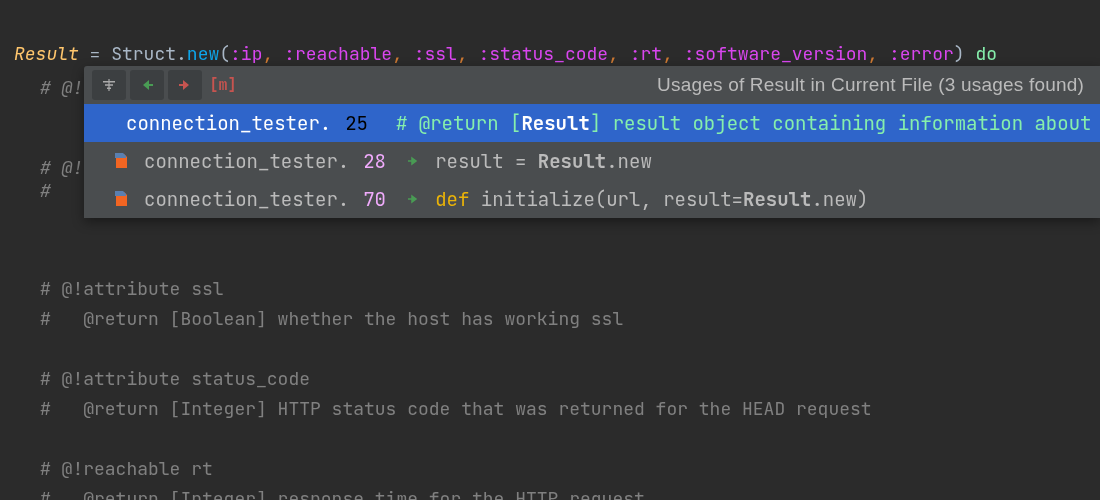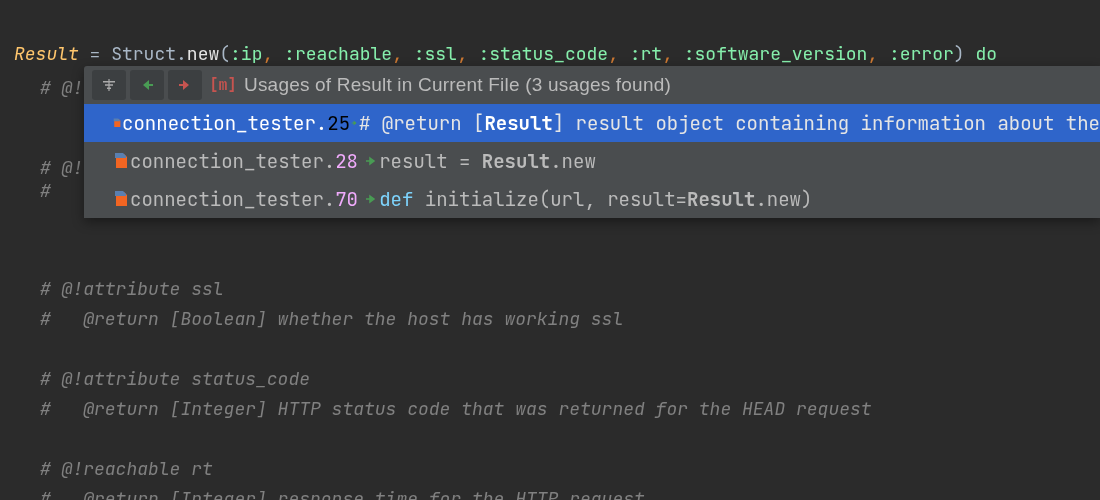--- a/index.html
+++ b/index.html
@@ -1,43 +1,43 @@
 <!DOCTYPE html>
 <html><head>
 <meta charset="utf-8">
 <style>
 html,body{margin:0;padding:0;background:#2b2b2b;font-family:"JetBrains Mono","Menlo","Consolas",monospace;font-size:18px;color:#a9b7c6;overflow:hidden;width:1100px;height:500px}
 .code-decl{position:absolute;left:14px;top:42px;font-style:italic}
 .kw-res{color:#ffc66d;font-style:italic}
 .eq{color:#a9b7c6;font-style:normal}
 .struct{color:#a9b7c6;font-style:normal}
-.method{color:#e5e5e5;font-style:normal}
-.sym{color:#86efac;font-style:normal}
+.method{color:#0ea5e9;font-style:normal}
+.sym{color:#d946ef;font-style:normal}
 .paren{color:#a9b7c6;font-style:normal}
 .comma{color:#cc7832;font-style:normal}
 .do{color:#86efac;font-style:normal}
-.comment{color:#808080;font-style:italic}
+.comment{color:#808080;}
 .comments{position:absolute;left:40px;top:244px;line-height:30px;white-space:pre}
 .popup{position:absolute;left:84px;top:66px;right:0;background:#4a4d4f;border-top-left-radius:3px;box-shadow:0 4px 12px rgba(0,0,0,.4);font-style:normal}
 .toolbar{display:flex;align-items:center;height:38px;padding:0 8px;gap:0}
 .tb-btn{width:34px;height:30px;display:flex;align-items:center;justify-content:center;border-radius:3px;margin-right:4px}
 .tb-btn.dark{background:#3c3f41}
-.tb-title{flex:1;text-align:left;color:#bbbbbb;font-size:19px;padding-right:8px;font-family:"Segoe UI","Helvetica Neue",sans-serif;letter-spacing:0.2px}
+.tb-title{flex:1;text-align:right;color:#bbbbbb;font-size:19px;padding-right:8px;font-family:"Segoe UI","Helvetica Neue",sans-serif;letter-spacing:0.2px}
 .results{}
-.row{display:flex;align-items:center;height:38px;padding-left:28px;color:#bbbbbb;font-family:"JetBrains Mono",monospace;font-size:19px;gap:0}
+.row{display:flex;align-items:center;height:38px;padding-left:28px;color:#bbbbbb;font-family:"JetBrains Mono",monospace;font-size:19px;gap:14px}
 .row.sel{background:#2f65ca;color:#fff}
 .fname{color:#bbbbbb}
 .row.sel .fname{color:#fff}
 .lnum{color:#f0abfc;width:28px}
 .row.sel .lnum{color:#000000}
 .snippet{white-space:pre}
 .snippet .bold{font-weight:700}
 .snippet .com{color:#888}
-.row.sel .snippet .com{color:#e5e5e5}
-.snippet .def{color:#7dd3fc}
+.row.sel .snippet .com{color:#86efac}
+.snippet .def{color:#eab308}
 .footer{padding:6px 8px 10px 8px;color:#888;font-size:17px;font-family:"Segoe UI","Helvetica Neue",sans-serif}
 .frag1{position:absolute;left:40px;top:76px;color:#808080;font-style:italic;white-space:pre}
 .frag2{position:absolute;left:40px;top:156px;color:#808080;font-style:italic;white-space:pre}
 </style>
 </head>
 <body>
 
 <div class="frag1"><span># @!</span></div>
 <div class="frag2"><span># @!</span><br><span>#   </span></div>
 

